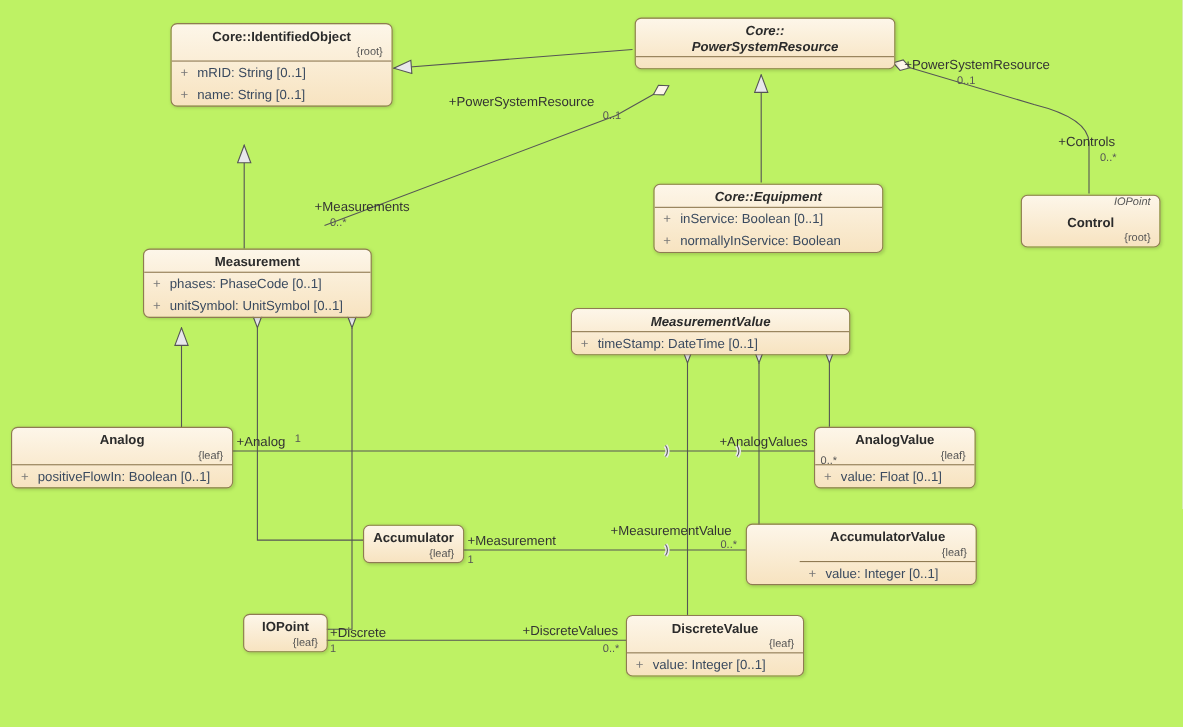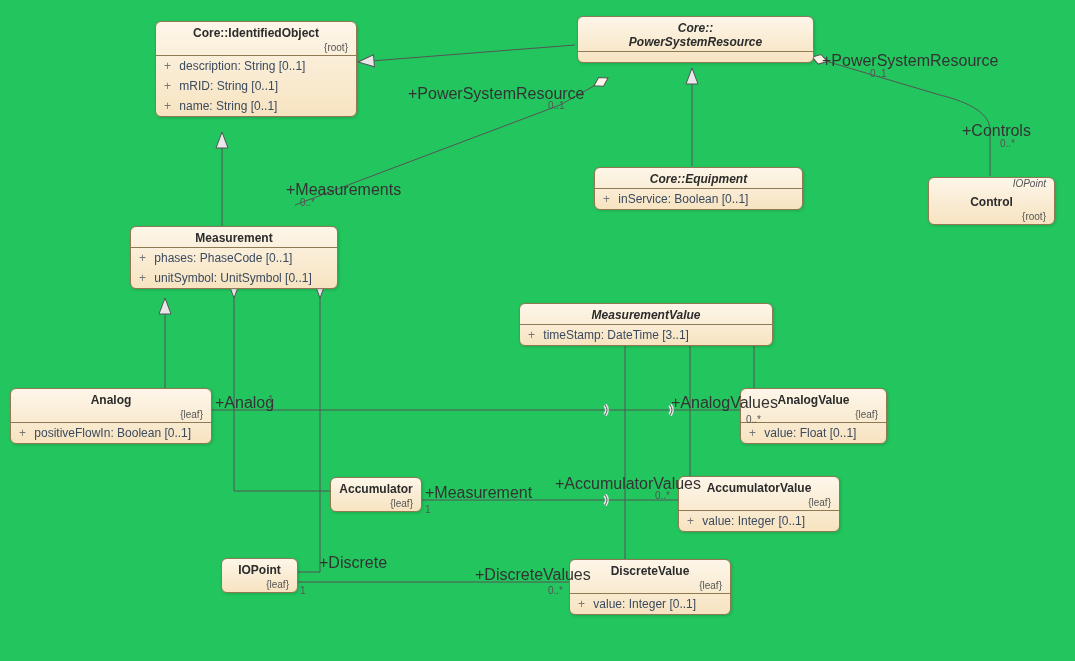--- a/index.html
+++ b/index.html
@@ -7,21 +7,21 @@
     padding: 0;
     background: #e8e8eb;
     font-family: "Lucida Grande", Verdana, Arial, sans-serif;
     font-size: 12px;
     color: #333;
   }
   .canvas {
     position: relative;
     width: 1075px;
     height: 661px;
-    background: #22c55e;
+    background: #bef264;
   }
   .uml-class {
     position: absolute;
     border: 1px solid #8f7a53;
     background: linear-gradient(#fdf6e9, #f7e3c0);
     border-radius: 6px;
     box-shadow: 1px 1px 3px rgba(0,0,0,0.15);
     overflow: hidden;
   }
   .uml-title {
@@ -51,21 +51,21 @@
   .uml-attr .vis { color: #777; display:inline-block; width: 12px; }
   .uml-attr .name { color: #3a4a5f; }
   svg.connectors {
     position: absolute;
     left: 0; top: 0;
     width: 1075px; height: 661px;
     pointer-events: none;
   }
   .assoc-label {
     position: absolute;
-    font-size: 16px;
+    font-size: 12px;
     color: #333;
     white-space: nowrap;
   }
   .sm { font-size: 10px; color: #555; }
 </style>
 </head>
 <body>
 
 <div class="canvas">
 
@@ -113,55 +113,55 @@
   <path d="M 605,495 A 8 8 0 0 1 605,505" fill="none" stroke="#e8e8eb" stroke-width="4"></path>
   <path d="M 605,495 A 8 8 0 0 1 605,505" fill="none" stroke="#555" stroke-width="1"></path>
 
   <path d="M 296,582 L 570,582" fill="none" stroke="#555" stroke-width="1"></path>
 </svg>
 
 <div class="uml-class" style="left:155px; top:21px; width:200px;">
   <div class="uml-title">Core::IdentifiedObject</div>
   <div class="uml-stereo">{root}</div>
   <div class="uml-divider"></div>
-  <div class="uml-attr"><span class="vis">+</span> <span class="name">description: String [0..1]</span></div>
   <div class="uml-attr"><span class="vis">+</span> <span class="name">mRID: String [0..1]</span></div>
   <div class="uml-attr"><span class="vis">+</span> <span class="name">name: String [0..1]</span></div>
 </div>
 
 <div class="uml-class" style="left:577px; top:16px; width:235px;">
   <div class="uml-title italic" style="white-space:pre-line;">Core::
 PowerSystemResource</div>
   <div class="uml-divider"></div>
   <div style="height:10px"></div>
 </div>
 
 <div class="uml-class" style="left:594px; top:167px; width:207px;">
   <div class="uml-title italic">Core::Equipment</div>
   <div class="uml-divider"></div>
   <div class="uml-attr"><span class="vis">+</span> <span class="name">inService: Boolean [0..1]</span></div>
+  <div class="uml-attr"><span class="vis">+</span> <span class="name">normallyInService: Boolean</span></div>
 </div>
 
 <div class="uml-class" style="left:928px; top:177px; width:125px;">
   <div class="uml-stereo italic" style="text-align:right;">IOPoint</div>
   <div class="uml-title">Control</div>
   <div class="uml-stereo">{root}</div>
 </div>
 
 <div class="uml-class" style="left:130px; top:226px; width:206px;">
   <div class="uml-title">Measurement</div>
   <div class="uml-divider"></div>
   <div class="uml-attr"><span class="vis">+</span> <span class="name">phases: PhaseCode [0..1]</span></div>
   <div class="uml-attr"><span class="vis">+</span> <span class="name">unitSymbol: UnitSymbol [0..1]</span></div>
 </div>
 
-<div class="uml-class" style="left:519px; top:280px; width:252px;margin-top:23px;">
+<div class="uml-class" style="left:519px; top:280px; width:252px;">
   <div class="uml-title italic">MeasurementValue</div>
   <div class="uml-divider"></div>
-  <div class="uml-attr"><span class="vis">+</span> <span class="name">timeStamp: DateTime [3..1]</span></div>
+  <div class="uml-attr"><span class="vis">+</span> <span class="name">timeStamp: DateTime [0..1]</span></div>
 </div>
 
 <div class="uml-class" style="left:10px; top:388px; width:200px;">
   <div class="uml-title">Analog</div>
   <div class="uml-stereo">{leaf}</div>
   <div class="uml-divider"></div>
   <div class="uml-attr"><span class="vis">+</span> <span class="name">positiveFlowIn: Boolean [0..1]</span></div>
 </div>
 
 <div class="uml-class" style="left:330px; top:477px; width:90px;">
@@ -174,21 +174,21 @@
   <div class="uml-stereo">{leaf}</div>
 </div>
 
 <div class="uml-class" style="left:740px; top:388px; width:145px;">
   <div class="uml-title">AnalogValue</div>
   <div class="uml-stereo">{leaf}</div>
   <div class="uml-divider"></div>
   <div class="uml-attr"><span class="vis">+</span> <span class="name">value: Float [0..1]</span></div>
 </div>
 
-<div class="uml-class" style="left:678px; top:476px; width:160px;">
+<div class="uml-class" style="left:678px; top:476px; width:160px;padding-left:48px;">
   <div class="uml-title">AccumulatorValue</div>
   <div class="uml-stereo">{leaf}</div>
   <div class="uml-divider"></div>
   <div class="uml-attr"><span class="vis">+</span> <span class="name">value: Integer [0..1]</span></div>
 </div>
 
 <div class="uml-class" style="left:569px; top:559px; width:160px;">
   <div class="uml-title">DiscreteValue</div>
   <div class="uml-stereo">{leaf}</div>
   <div class="uml-divider"></div>
@@ -199,26 +199,26 @@
 <div class="assoc-label sm" style="left:548px; top:100px;">0..1</div>
 <div class="assoc-label" style="left:822px; top:52px;">+PowerSystemResource</div>
 <div class="assoc-label sm" style="left:870px; top:68px;">0..1</div>
 <div class="assoc-label" style="left:962px; top:122px;">+Controls</div>
 <div class="assoc-label sm" style="left:1000px; top:138px;">0..*</div>
 <div class="assoc-label" style="left:286px; top:181px;">+Measurements</div>
 <div class="assoc-label sm" style="left:300px; top:197px;">0..*</div>
 
 <div class="assoc-label" style="left:215px; top:394px;">+Analog</div>
 <div class="assoc-label sm" style="left:268px; top:394px;">1</div>
-<div class="assoc-label" style="left:671px; top:394px;">+AnalogValues</div>
+<div class="assoc-label" style="left:654px; top:394px;">+AnalogValues</div>
 <div class="assoc-label sm" style="left:746px; top:414px;">0..*</div>
 
 <div class="assoc-label" style="left:425px; top:484px;">+Measurement</div>
 <div class="assoc-label sm" style="left:425px; top:504px;">1</div>
-<div class="assoc-label" style="left:555px; top:475px;">+AccumulatorValues</div>
+<div class="assoc-label" style="left:555px; top:475px;">+MeasurementValue</div>
 <div class="assoc-label sm" style="left:655px; top:490px;">0..*</div>
 
-<div class="assoc-label" style="left:300px; top:554px;margin-left:19px;">+Discrete</div>
+<div class="assoc-label" style="left:300px; top:568px;">+Discrete</div>
 <div class="assoc-label sm" style="left:300px; top:585px;">1</div>
 <div class="assoc-label" style="left:475px; top:566px;">+DiscreteValues</div>
 <div class="assoc-label sm" style="left:548px; top:585px;">0..*</div>
 
 </div>
 
 </body></html>

